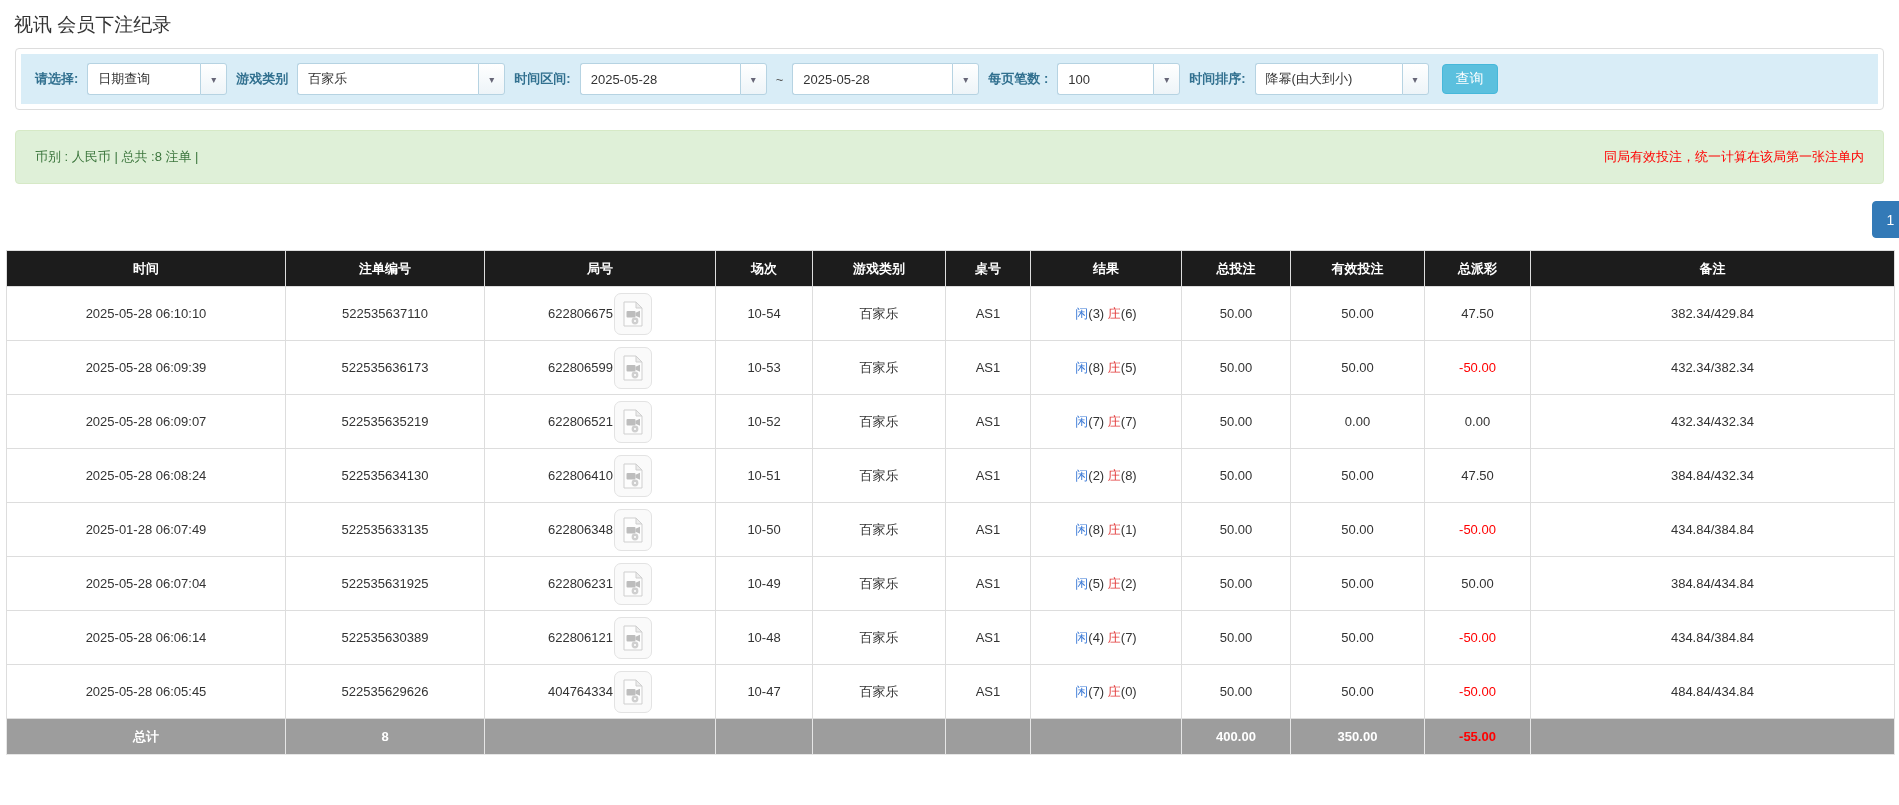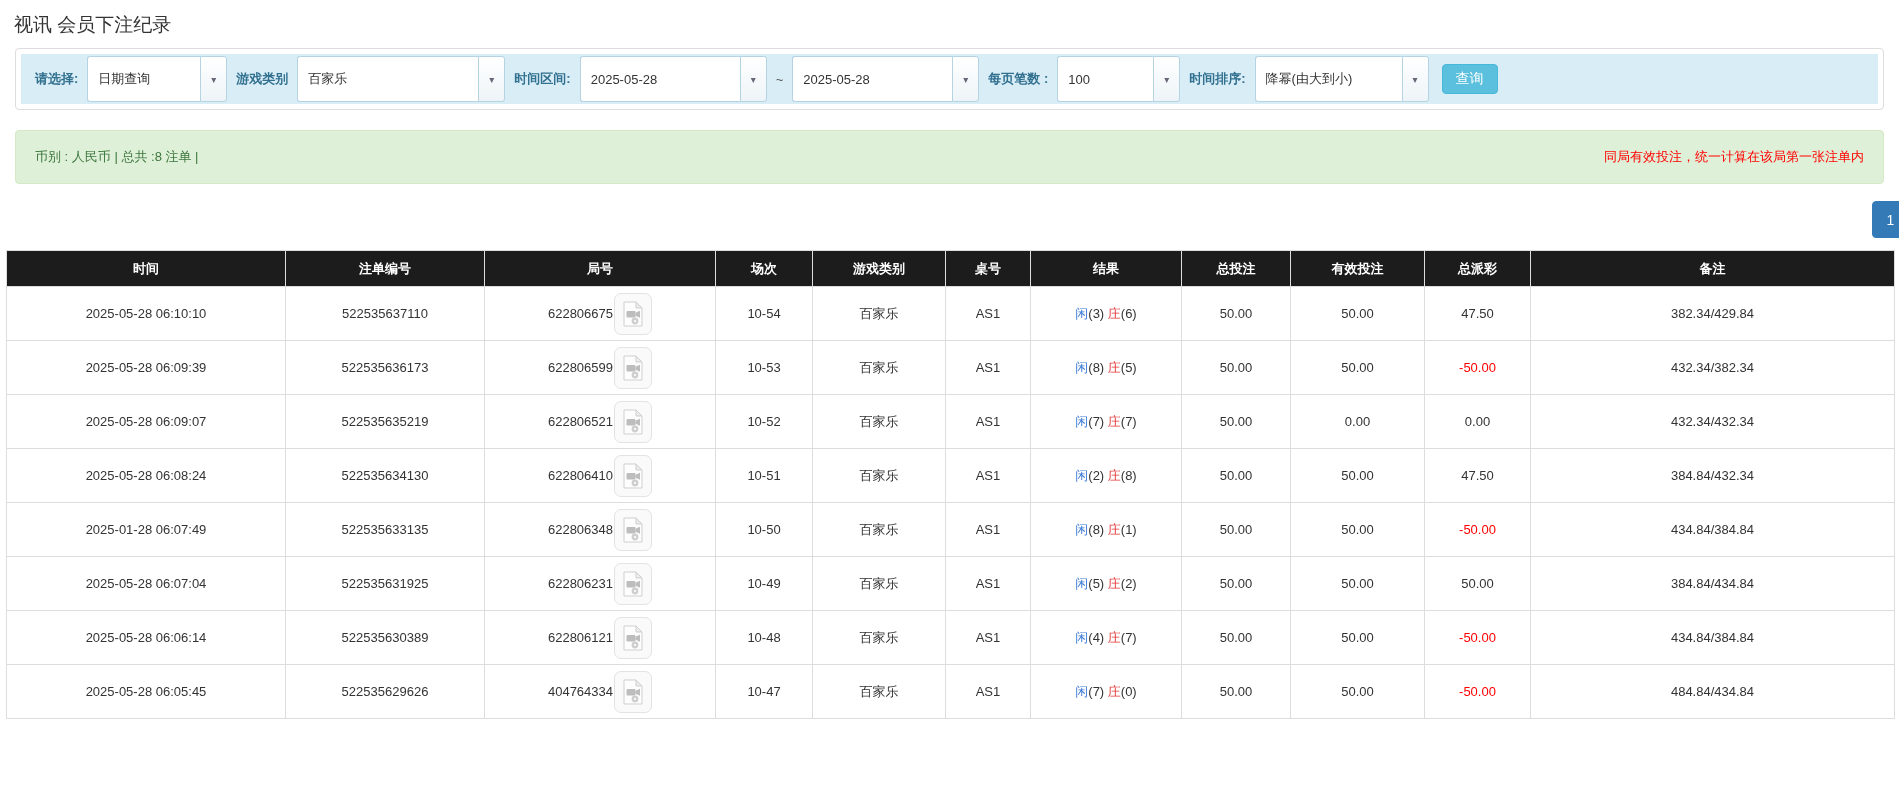--- a/index.html
+++ b/index.html
@@ -12,21 +12,21 @@
   }
   .page-title { font-size:19px; font-weight:400; color:#333; margin:13px 14px 11px; line-height:24px; }
 
   
   .filter-panel { margin:0 15px; border:1px solid #ddd; border-radius:4px; background:#fff; padding:5px; }
   .filter-bar {
     background:#d9edf7; border-radius:0; height:50px;
     display:flex; align-items:center; padding:0 14px; gap:9px; white-space:nowrap;
   }
   .flabel { color:#31708f; font-weight:bold; }
-  .combo { display:flex; height:46px; }
+  .combo { display:flex; height:32px; }
   .combo-text {
     background:#fff; border:1px solid #b6d3e2; border-right:none;
     border-radius:3px 0 0 3px; padding:0 10px; display:flex; align-items:center; color:#333;
   }
   .combo-arrow {
     width:27px; border:1px solid #b6d3e2; border-radius:0 3px 3px 0;
     background:linear-gradient(#ffffff,#edf4f8);
     display:flex; align-items:center; justify-content:center;
     color:#667; font-size:10px; cursor:pointer;
   }
@@ -402,14 +402,27 @@
       <span class="blue">闲</span><span>(7)</span>
       <span class="red">庄</span><span>(0)</span>
     </td>
     <td class="link">50.00</td>
     <td>50.00</td>
     <td class="neg">-50.00</td>
     <td>484.84/434.84</td>
   </tr>
 </tbody>
   <tfoot>
+    <tr class="sumrow">
+      <td>总计</td>
+      <td>8</td>
+      <td></td>
+        <td></td>
+        <td></td>
+      <td></td>
+        <td></td>
+      <td>400.00</td>
+      <td>350.00</td>
+      <td class="neg">-55.00</td>
+      <td></td>
+    </tr>
   </tfoot>
 </table>
 
 </body></html>

